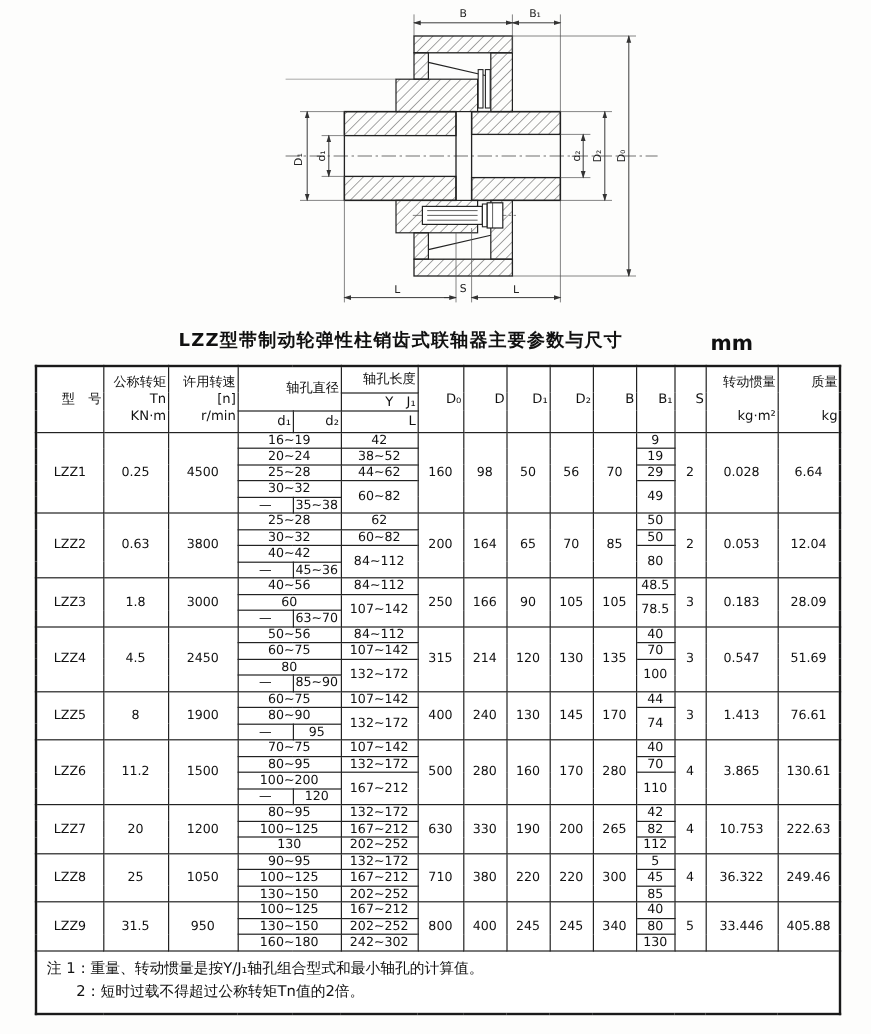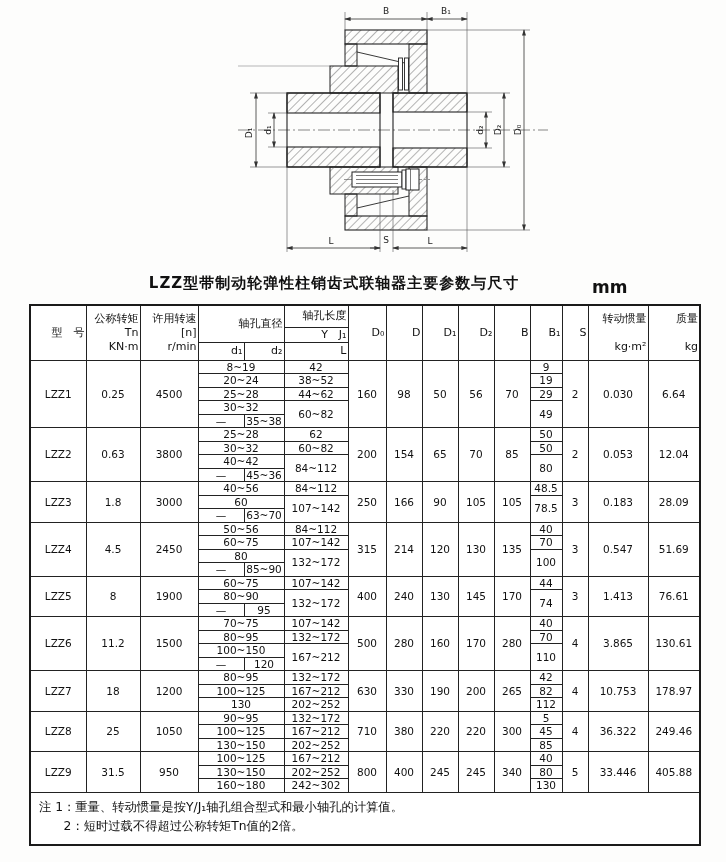--- a/index.html
+++ b/index.html
@@ -173,30 +173,30 @@
             <th>d₁</th>
             <th>d₂</th>
             <th>L</th>
           </tr>
         </thead>
       <tbody>
           <tr>
             <td rowspan="5">LZZ1</td>
             <td rowspan="5">0.25</td>
             <td rowspan="5">4500</td>
-            <td colspan="2">8~19</td>
+            <td colspan="2">16~19</td>
             <td>42</td>
             <td rowspan="5">160</td>
             <td rowspan="5">98</td>
             <td rowspan="5">50</td>
             <td rowspan="5">56</td>
             <td rowspan="5">70</td>
             <td>9</td>
             <td rowspan="5">2</td>
-            <td rowspan="5">0.030</td>
+            <td rowspan="5">0.028</td>
             <td rowspan="5">6.64</td>
           </tr>
           <tr>
             <td colspan="2">20~24</td>
             <td>38~52</td>
             <td>19</td>
           </tr>
           <tr>
             <td colspan="2">25~28</td>
             <td>44~62</td>
@@ -211,21 +211,21 @@
             <td>—</td>
             <td>35~38</td>
           </tr>
           <tr>
             <td rowspan="4">LZZ2</td>
             <td rowspan="4">0.63</td>
             <td rowspan="4">3800</td>
             <td colspan="2">25~28</td>
             <td>62</td>
             <td rowspan="4">200</td>
-            <td rowspan="4">154</td>
+            <td rowspan="4">164</td>
             <td rowspan="4">65</td>
             <td rowspan="4">70</td>
             <td rowspan="4">85</td>
             <td>50</td>
             <td rowspan="4">2</td>
             <td rowspan="4">0.053</td>
             <td rowspan="4">12.04</td>
           </tr>
           <tr>
             <td colspan="2">30~32</td>
@@ -336,43 +336,43 @@
             <td rowspan="4">4</td>
             <td rowspan="4">3.865</td>
             <td rowspan="4">130.61</td>
           </tr>
           <tr>
             <td colspan="2">80~95</td>
             <td>132~172</td>
             <td>70</td>
           </tr>
           <tr>
-            <td colspan="2">100~150</td>
+            <td colspan="2">100~200</td>
             <td rowspan="2">167~212</td>
             <td rowspan="2">110</td>
           </tr>
           <tr>
             <td>—</td>
             <td>120</td>
           </tr>
           <tr>
             <td rowspan="3">LZZ7</td>
-            <td rowspan="3">18</td>
+            <td rowspan="3">20</td>
             <td rowspan="3">1200</td>
             <td colspan="2">80~95</td>
             <td>132~172</td>
             <td rowspan="3">630</td>
             <td rowspan="3">330</td>
             <td rowspan="3">190</td>
             <td rowspan="3">200</td>
             <td rowspan="3">265</td>
             <td>42</td>
             <td rowspan="3">4</td>
             <td rowspan="3">10.753</td>
-            <td rowspan="3">178.97</td>
+            <td rowspan="3">222.63</td>
           </tr>
           <tr>
             <td colspan="2">100~125</td>
             <td>167~212</td>
             <td>82</td>
           </tr>
           <tr>
             <td colspan="2">130</td>
             <td>202~252</td>
             <td>112</td>

